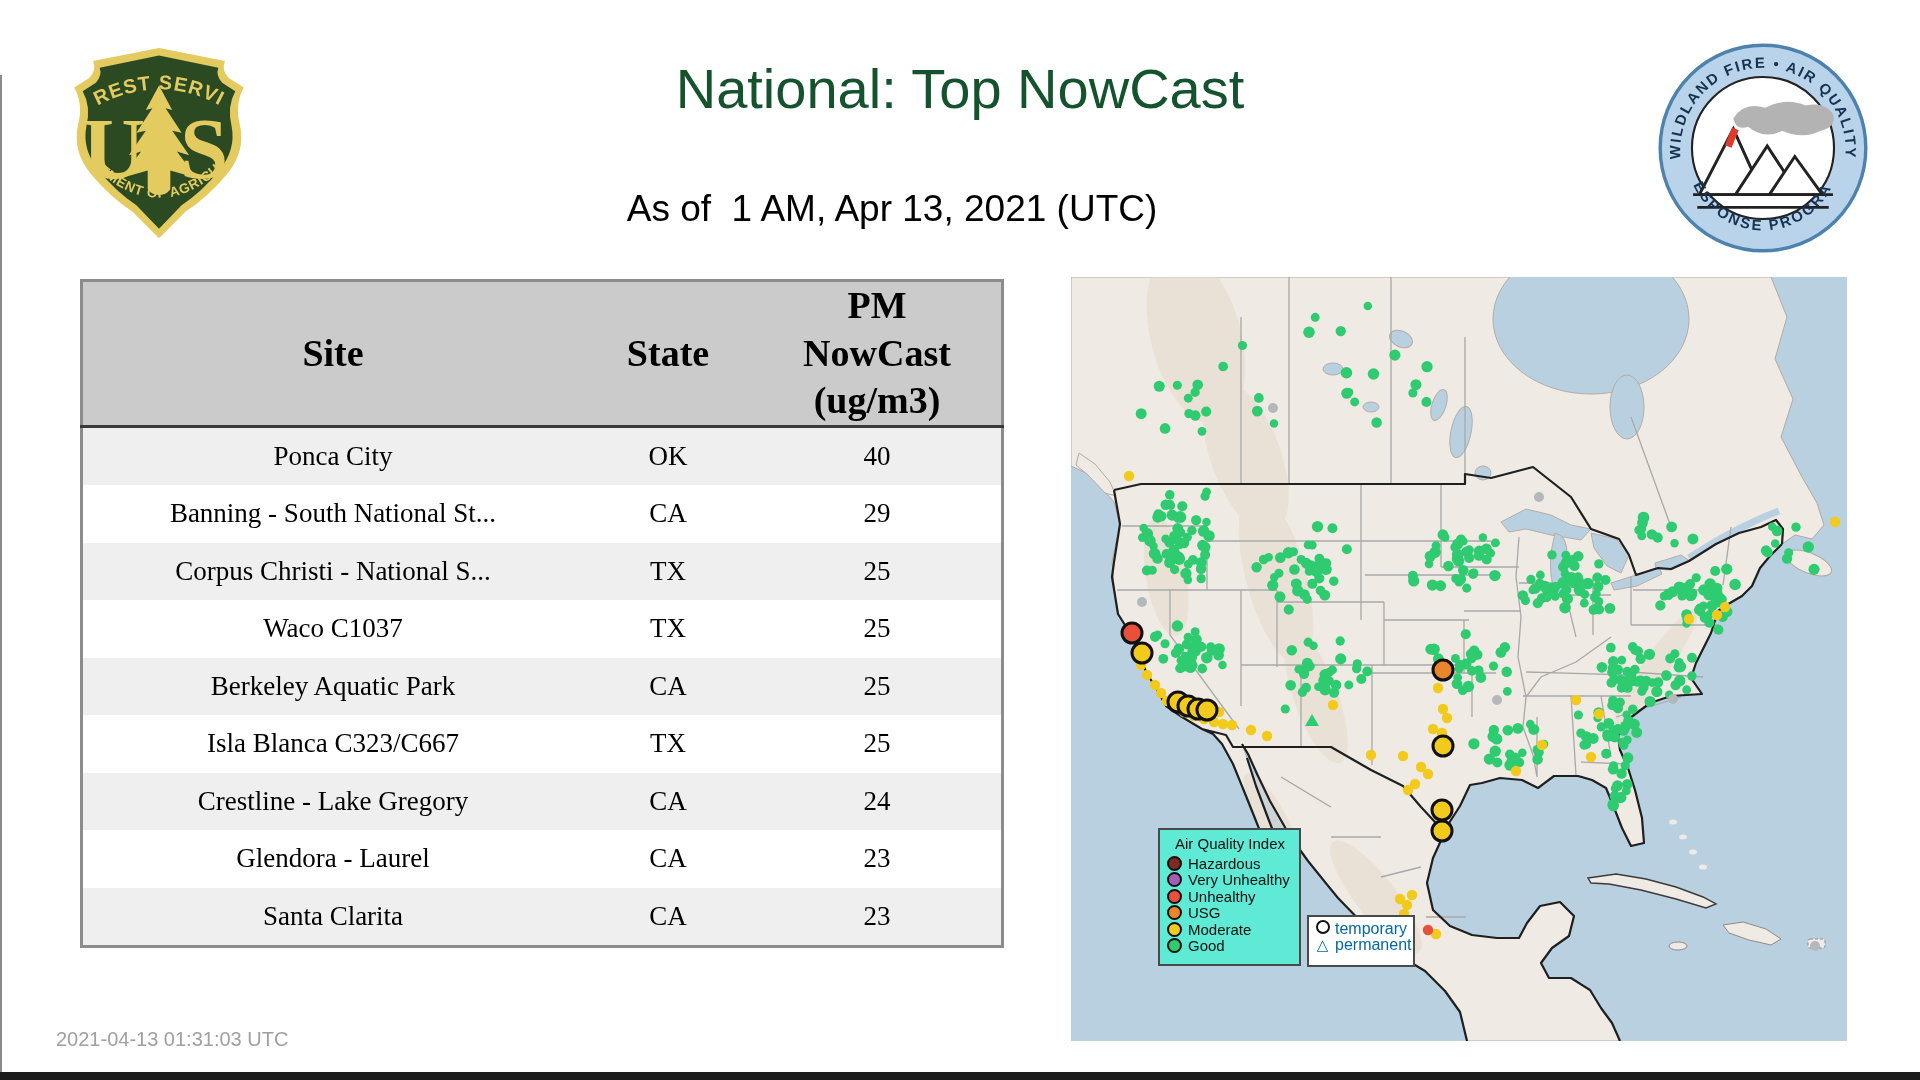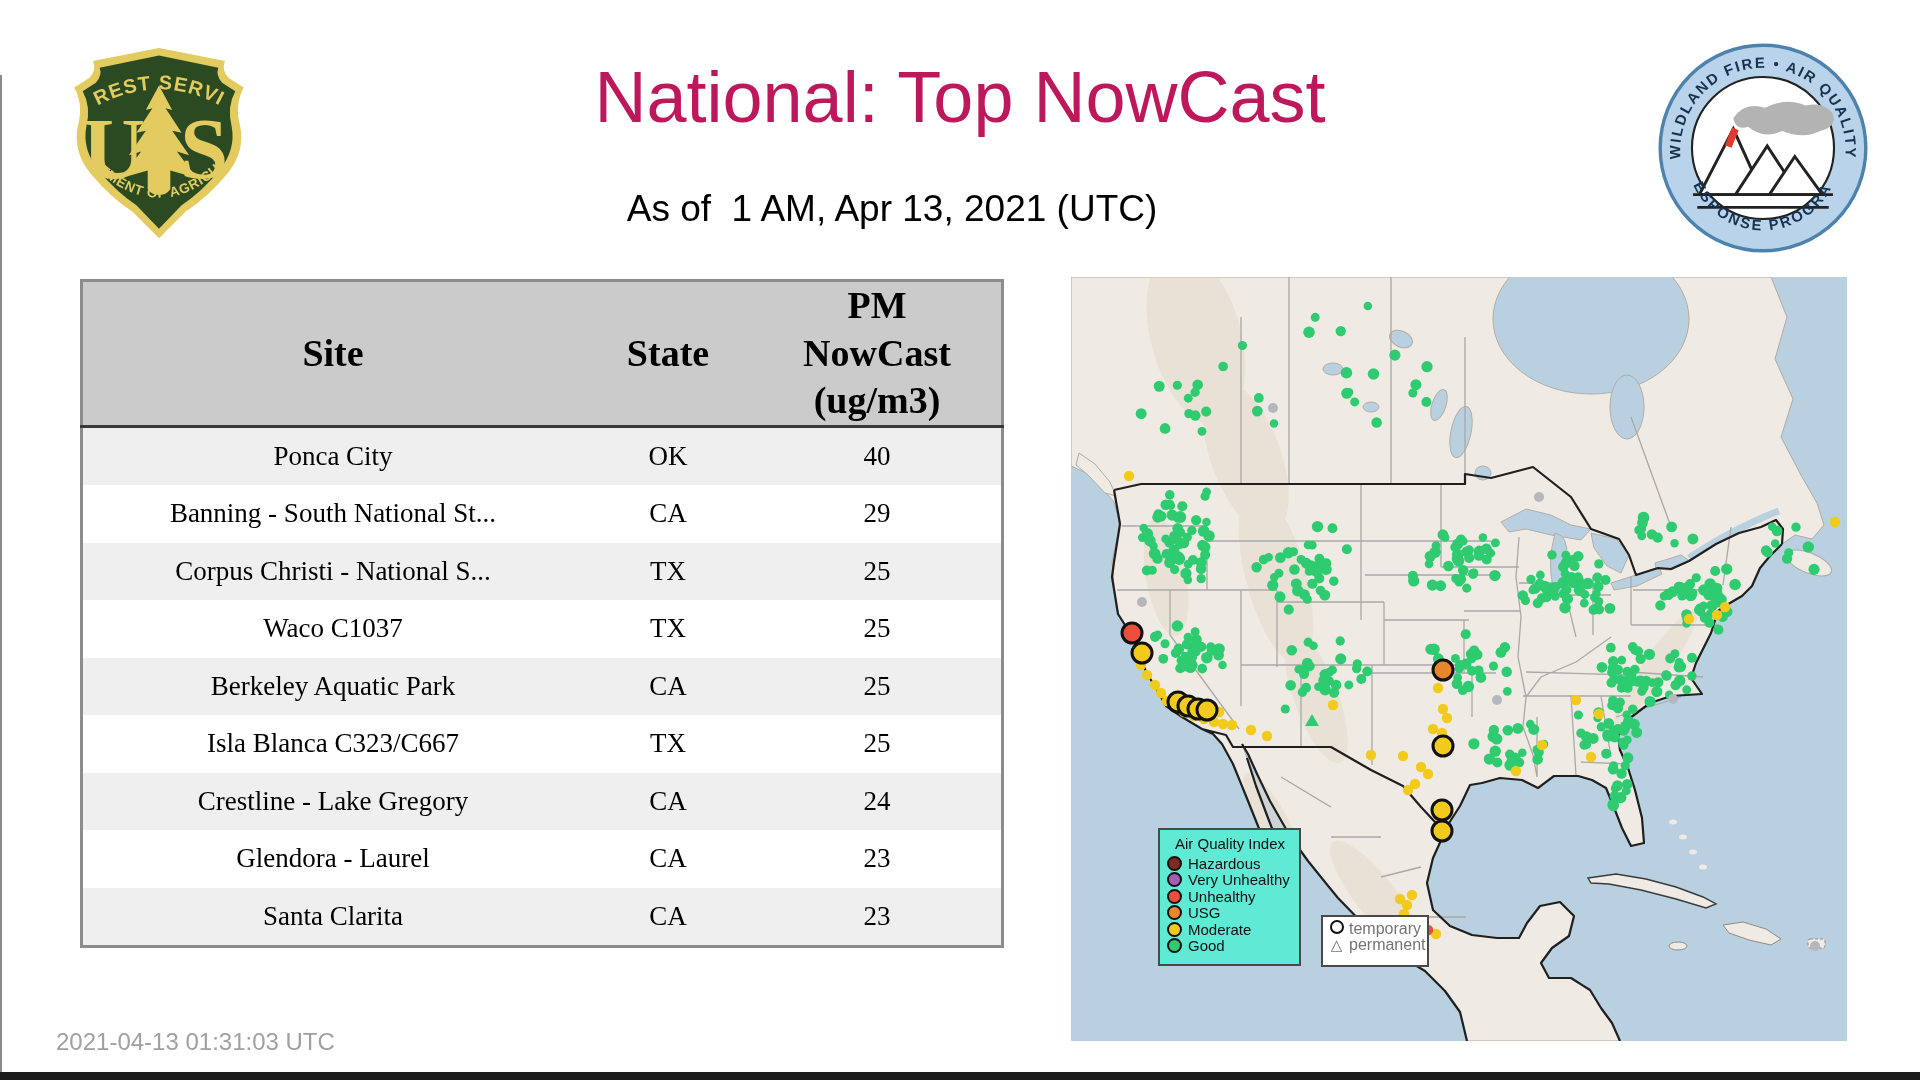--- a/index.html
+++ b/index.html
@@ -2,21 +2,21 @@
 <html><head>
 <meta charset="utf-8">
 <style>
   html,body{margin:0;padding:0;}
   body{width:1920px;height:1080px;position:relative;background:#ffffff;overflow:hidden;
        font-family:"Liberation Sans", sans-serif;}
   .edge-left{position:absolute;left:0;top:75px;width:2px;height:1005px;background:#8a8a8a;}
   .bottom-bar{position:absolute;left:0;top:1072px;width:1920px;height:8px;background:#1c1c1c;}
 
   .page-title{position:absolute;top:56px;left:0;width:1920px;text-align:center;
-       font-size:72px;color:#be185d;letter-spacing:0px;}
+       font-size:56px;color:#14532d;letter-spacing:0px;}
   .page-subtitle{position:absolute;top:188px;left:0;width:1784px;text-align:center;
        font-size:37px;color:#000;white-space:pre;}
 
   .usfs-logo{position:absolute;left:64px;top:46px;width:190px;height:196px;}
   .wf-logo{position:absolute;left:1657px;top:42px;width:212px;height:212px;}
 
   .data-table{position:absolute;left:80px;top:279px;width:918px;border:3px solid #8c8c8c;
        border-collapse:collapse;table-layout:fixed;font-family:"Liberation Serif", serif;}
   .data-table th{background:#cbcbcb;font-weight:bold;font-size:38px;text-align:center;
        vertical-align:middle;height:120px;line-height:1.25;padding:0;}
@@ -28,28 +28,28 @@
   .pm-head{display:inline-block;width:170px;}
 
   .map-wrap{position:absolute;left:1071px;top:277px;width:776px;height:764px;}
   .map-wrap svg{display:block;}
 
   .aqi-legend{position:absolute;left:87px;top:551px;width:126px;height:125px;background:#5eead4;
        border:2px solid #4a4a4a;padding:5px 6px 4px 7px;font-size:15px;color:#111;z-index:5;}
   .aqi-legend .lg-title{text-align:center;font-size:15px;margin-bottom:3px;}
   .lg-item{display:flex;align-items:center;height:16.5px;}
   .lg-dot{width:11px;height:11px;border-radius:50%;border:2px solid #111;margin-right:6px;flex:0 0 auto;}
-  .tp-legend{position:absolute;left:250px;top:638px;width:92px;height:40px;background:#ffffff;
-       border:2px solid #4a4a4a;padding:4px 6px;font-size:16px;color:#737373;z-index:5;}
+  .tp-legend{position:absolute;left:236px;top:638px;width:92px;height:40px;background:#ffffff;
+       border:2px solid #4a4a4a;padding:4px 6px;font-size:16px;color:#0369a1;z-index:5;}
   .tp-row{display:flex;align-items:center;height:16px;}
   .tp-sym{width:15px;margin-right:5px;text-align:center;flex:0 0 auto;}
   .tp-circle{display:inline-block;width:10px;height:10px;border:2px solid #111;border-radius:50%;}
   .tp-tri{font-size:15px;line-height:10px;}
 
-  .timestamp{position:absolute;left:56px;top:1028px;font-size:24px;color:#a0a0a0;}
+  .timestamp{position:absolute;left:56px;top:1028px;font-size:20px;color:#a0a0a0;}
 </style>
 </head>
 <body>
 
 <div class="edge-left"></div>
 <div class="bottom-bar"></div>
 
 <div class="usfs-logo">
 <svg viewBox="0 0 100 104" width="190" height="196">
   <defs>

